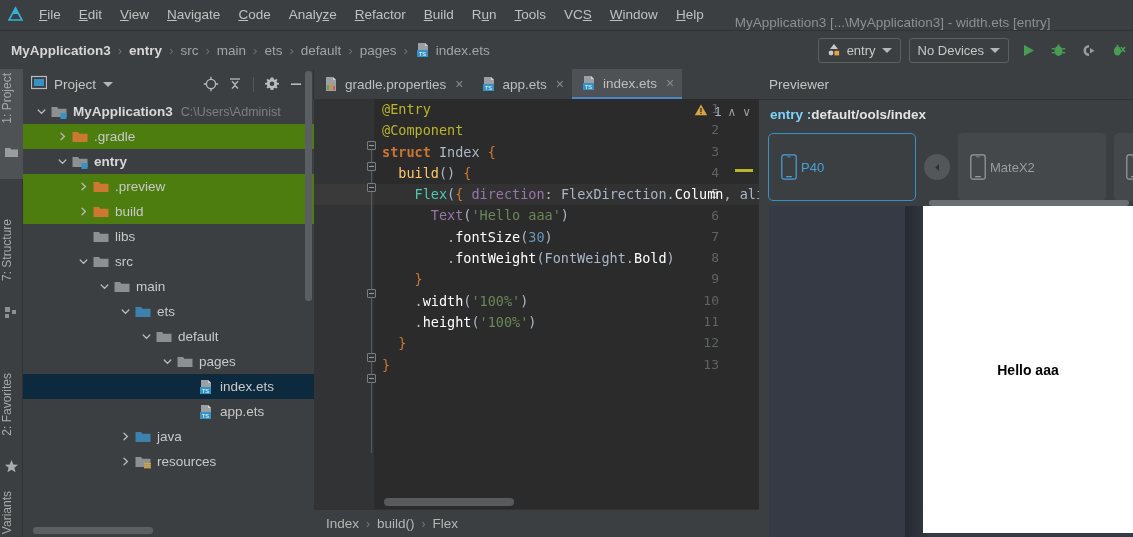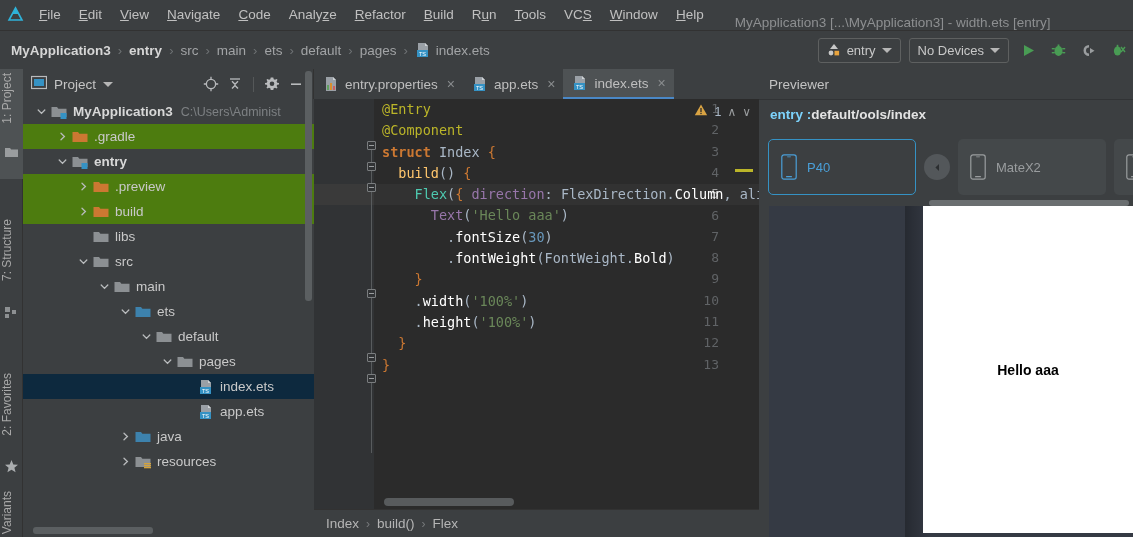--- a/index.html
+++ b/index.html
@@ -189,22 +189,22 @@
     height: 29px; background: #3c3f41; display: flex; align-items: center;
     padding-left: 11px; color: #e3e3e3; font-size: 13.5px; font-weight: bold;
   }
   .pv-sub .pfx { font-weight: bold; color: #7dd3fc; }
   .pv-devices {
     position: absolute; left: 0; top: 60px; width: 374px; height: 76px;
     background: #3c3f41; display: flex; align-items: center; gap: 8px; padding: 0 9px;
     overflow: hidden;
   }
   .dev-card {
-    height: 56px; border-radius: 5px; background: #44484a;
-    display: flex; align-items: center; gap: 10px; padding: 0 12px; flex: 0 0 auto;
+    height: 68px; border-radius: 5px; background: #44484a;
+    display: flex; align-items: center; gap: 4px; padding: 0 12px; flex: 0 0 auto;
   }
   .dev-card.sel { background: #3c3f41; border: 1.5px solid #3592c4; }
   .dev-name { font-size: 13px; color: #9a9d9f; }
   .dev-card.sel .dev-name { color: #4a9fd8; }
   .dev-nav {
     width: 26px; height: 26px; border-radius: 50%; background: #53575a;
     display: flex; align-items: center; justify-content: center; flex: 0 0 26px;
   }
   .pv-dev-scroll {
     position: absolute; left: 170px; top: 131px; width: 200px; height: 6px;
@@ -594,21 +594,21 @@
         <div class="tab">
           <span style="display: inline-flex;">
             <svg width="16" height="16" viewBox="0 0 16 16">
               <path d="M3 1 L10 1 L13 4 L13 15 L3 15 Z" fill="#9aa0a6"></path>
               <path d="M10 1 L13 4 L10 4 Z" fill="#cfd3d6"></path>
               <rect x="4" y="9" width="2" height="5" fill="#5fa05f"></rect>
               <rect x="7" y="7" width="2" height="7" fill="#d98f2e"></rect>
               <rect x="10" y="10" width="2" height="4" fill="#cc5f5f"></rect>
             </svg>
           </span>
-          <span>entry.properties</span>
+          <span>gradle.properties</span>
           <span class="tab-x">×</span>
         </div>
         <div class="tab">
           <span style="display: inline-flex;">
             <svg width="16" height="16" viewBox="0 0 16 16">
               <path d="M3 1 L10 1 L13 4 L13 9 L3 9 Z" fill="#9aa0a6"></path>
               <path d="M10 1 L13 4 L10 4 Z" fill="#cfd3d6"></path>
               <rect x="2" y="8" width="11" height="7" fill="#3592c4"></rect>
               <text x="7.5" y="13.6" font-size="5.6" fill="#ffffff" text-anchor="middle" font-family="Liberation Sans, sans-serif">TS</text>
             </svg>

